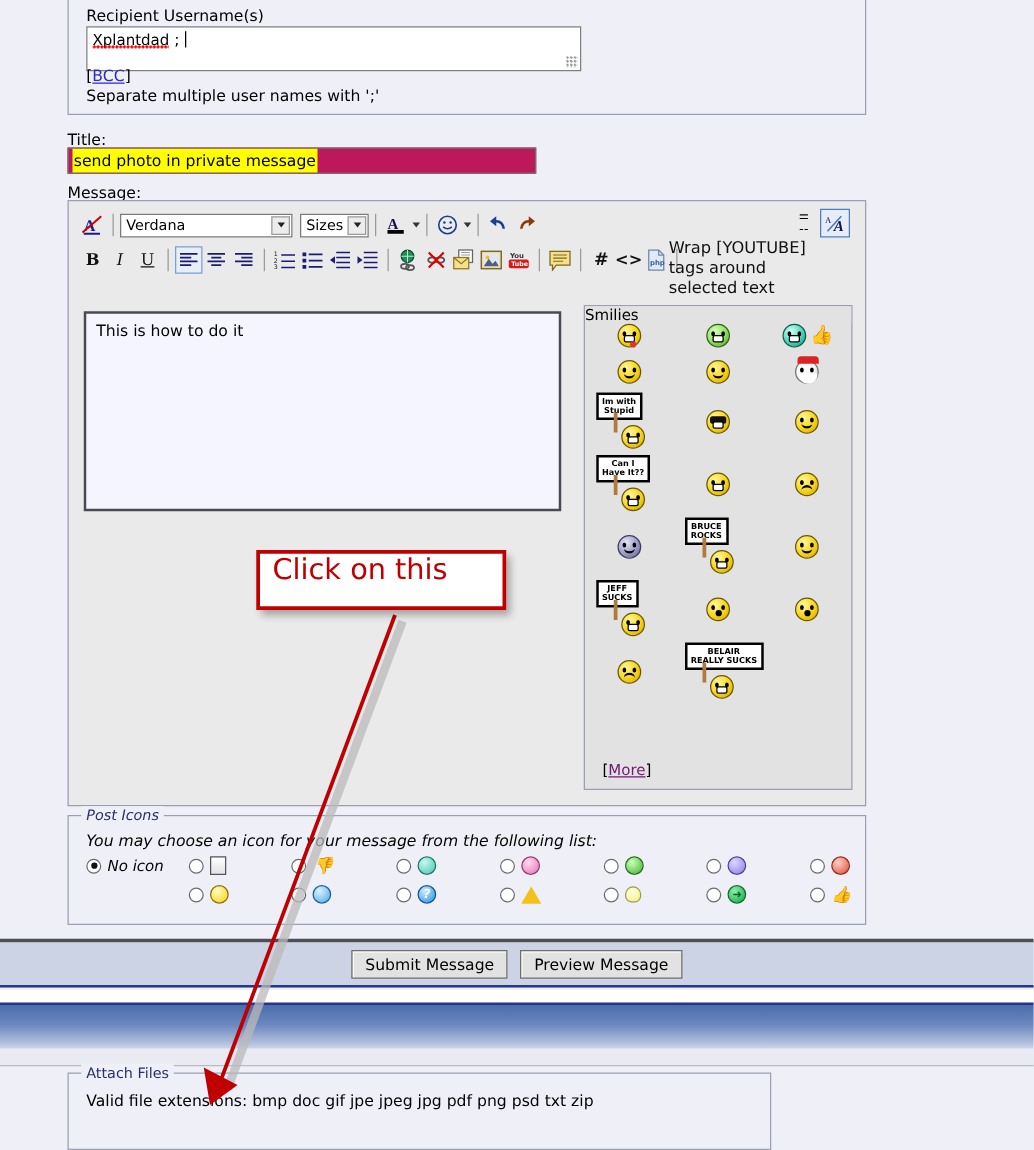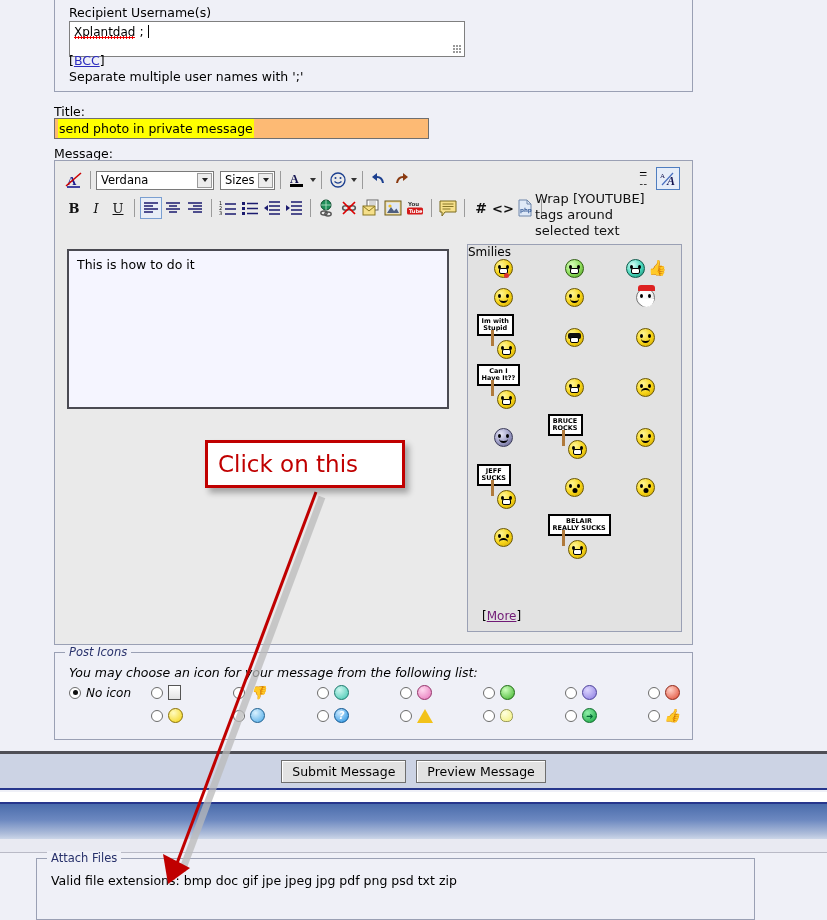--- a/index.html
+++ b/index.html
@@ -55,21 +55,21 @@
     background-size: 3px 3px;
   }
   #bcc-line { position:absolute; left:14px; top:58px; font-size:12.5px; }
   #bcc-link { color:#2b2bbf; text-decoration: underline; }
   #sep-note { position:absolute; left:14px; top:74px; font-size:12.5px; }
 
   
   #title-label { position:absolute; left:54px; top:104px; font-size:12.5px; }
   #title-input {
     position:absolute; left:54px; top:118px; width:375px; height:21px;
-    border:1px solid #6f6f6f; background:#fdba74;
+    border:1px solid #6f6f6f; background:#be185d;
     font-family: inherit; font-size:12.5px;
     padding: 0 3px; line-height:19px;
   }
   #title-input .hl { background:#ffff00; display:inline-block; padding:0 1px;}
 
   
   #message-label { position:absolute; left:54px; top:146px; font-size:12.5px; }
 
   #editor-fs { left:54px; top:160px; width:639px; height:485px; background:#eaeaea; border:1px solid #9aa0b4;}
 
@@ -201,30 +201,30 @@
   }
   #white-gap { position:absolute; left:0; top:792px; width:827px; height:10px; background:#fff; }
   #blue-line { position:absolute; left:0; top:802px; width:827px; height:2px; background:#26368c; }
   #blue-grad {
     position:absolute; left:0; top:804px; width:827px; height:35px;
     background:linear-gradient(180deg,#4a6cab 0%,#6c88c0 45%,#aebdda 85%,#ccd6e8 100%);
   }
   #grad-under { position:absolute; left:0; top:839px; width:827px; height:14px; background:#e9eaf2; border-bottom:1px solid #b9bac6;}
 
   
-  #attach-fs { left:36px; top:858px; width:719px; height:62px; background:#eff0f7; }
+  #attach-fs { left:54px; top:858px; width:563px; height:62px; background:#eff0f7; }
   #attach-text { position:absolute; left:14px; top:14px; font-size:12.5px; }
   #attach-btn { position:absolute; left:14px; top:33px; }
 
   
   #callout {
     position:absolute; left:205px; top:440px; width:200px; height:48px;
     border:3px solid #c00000; background:#fff; z-index:30;
     box-shadow: 4px 5px 6px rgba(0,0,0,.30);
-    display:flex; align-items:center; padding-left:10px;
+    display:flex; align-items:flex-start; padding-left:10px;
   }
   #callout-text { font-size:23px; color:#c00000; font-family:"DejaVu Sans","Liberation Sans",sans-serif; }
   #arrow-svg { position:absolute; left:0; top:0; width:827px; height:920px; z-index:29; pointer-events:none;}
 </style>
 </head>
 <body>
 
 <div id="page">
 
   <div class="fs" id="recipient-fs">
@@ -246,21 +246,21 @@
 
     <div id="toolbar1">
       <div class="tb-btn">
         <svg class="ico" viewBox="0 0 18 18">
             <text x="2" y="14" font-size="13" font-weight="bold" font-family="serif" fill="#1b1b8f">A</text>
             <path d="M1 15 L16 2" stroke="#c00" stroke-width="1.6"></path>
             <path d="M2 16 L15 16" stroke="#1b1b8f" stroke-width="1.6"></path>
           </svg>
       </div>
       <div class="tb-sep"></div>
-      <div class="tb-select" style="width:118px">
+      <div class="tb-select" style="width:138px">
         <span class="cap">Verdana</span>
         <span class="arrowbox">
             <span class="caret-dn"></span>
           </span>
       </div>
       <div style="width:6px"></div>
       <div class="tb-select" style="width:55px">
         <span class="cap">Sizes</span>
         <span class="arrowbox">
             <span class="caret-dn"></span>

